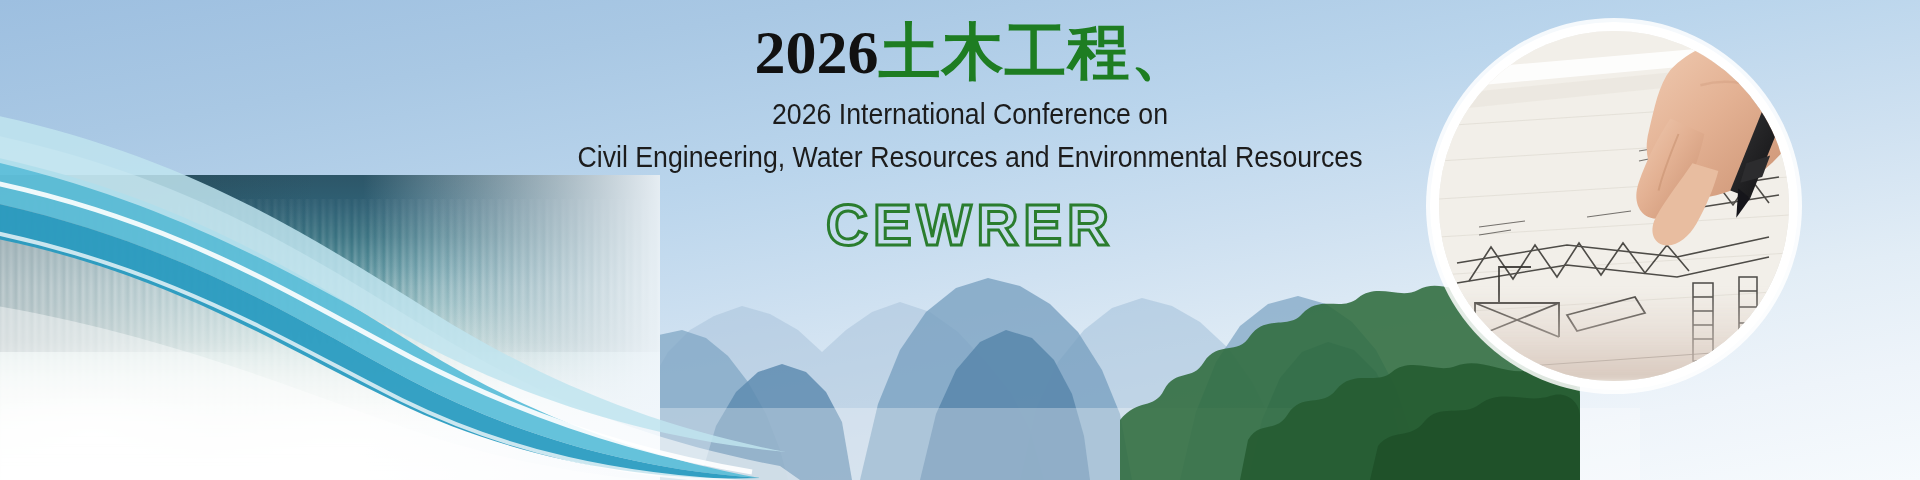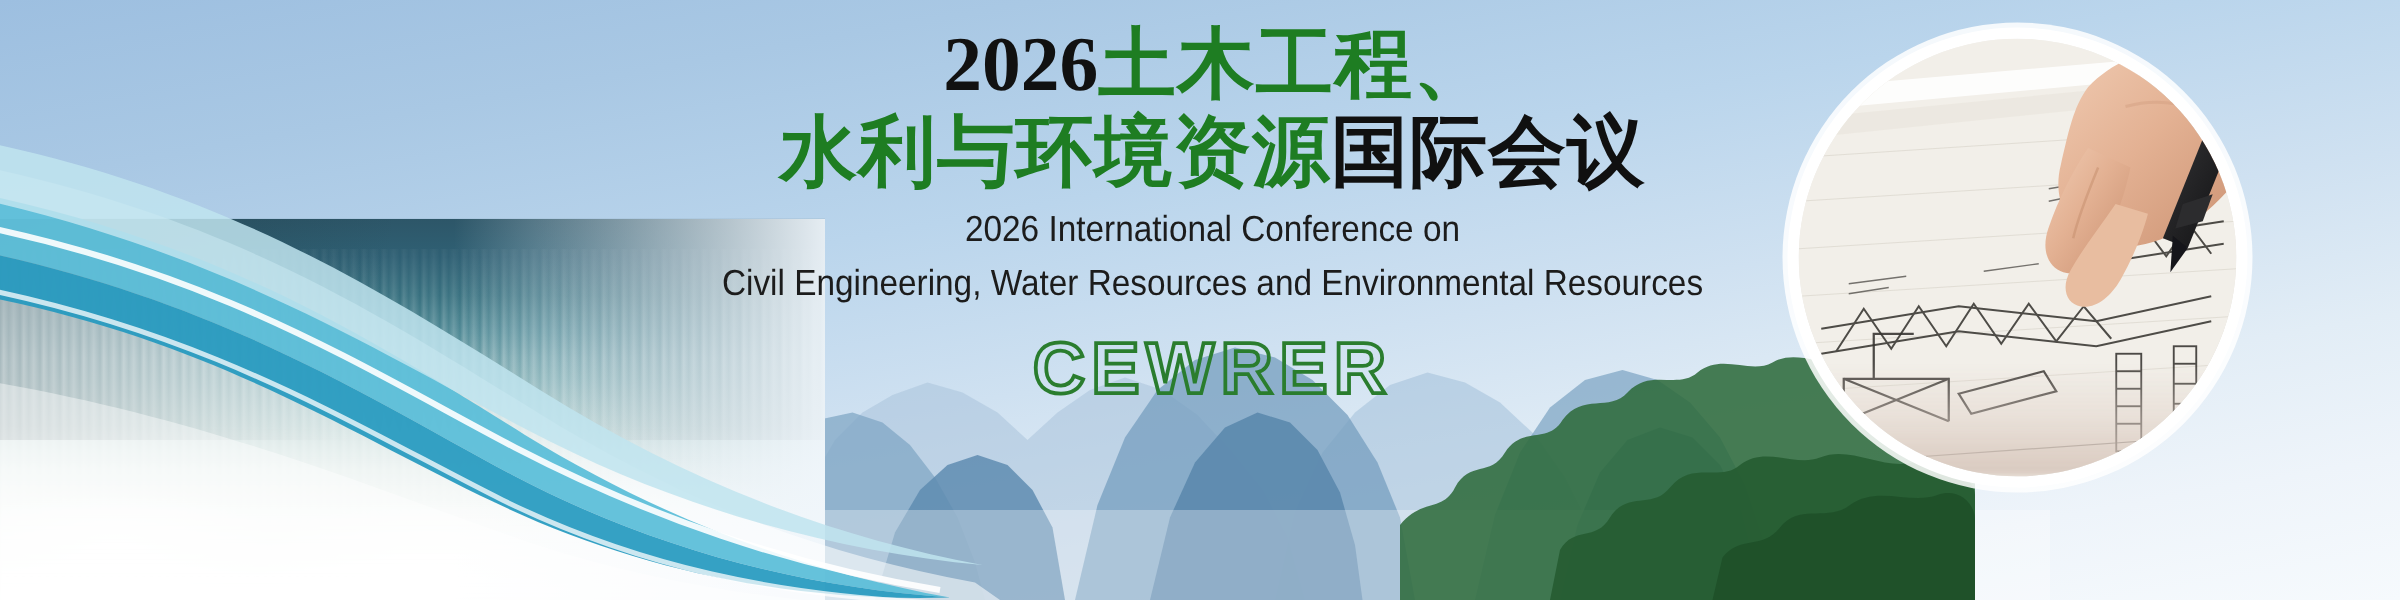--- a/index.html
+++ b/index.html
@@ -242,23 +242,20 @@
       <path d="M-40,300 C160,330 300,392 430,436 C560,478 700,492 860,486 L900,480 L-40,480 Z" fill="#ffffff" opacity="0.42"></path>
     </svg>
   </div>
 
   <div class="textblock">
 
     <div class="cn-line l1">
       <span class="year">2026</span><span class="cn-green">土木工程、</span>
     </div>
 
-    <div class="cn-line l2">
-      <span class="cn-green">水利与环境资源</span><span class="cn-black">国际会议</span>
-    </div>
 
     <div class="en-line en1">2026 International Conference on</div>
     <div class="en-line en2">Civil Engineering, Water Resources and Environmental Resources</div>
 
     <div class="acronym">CEWRER</div>
   </div>
 
   <div class="circle-photo">
     <div class="circle-inner">
       <div class="blueprint">

